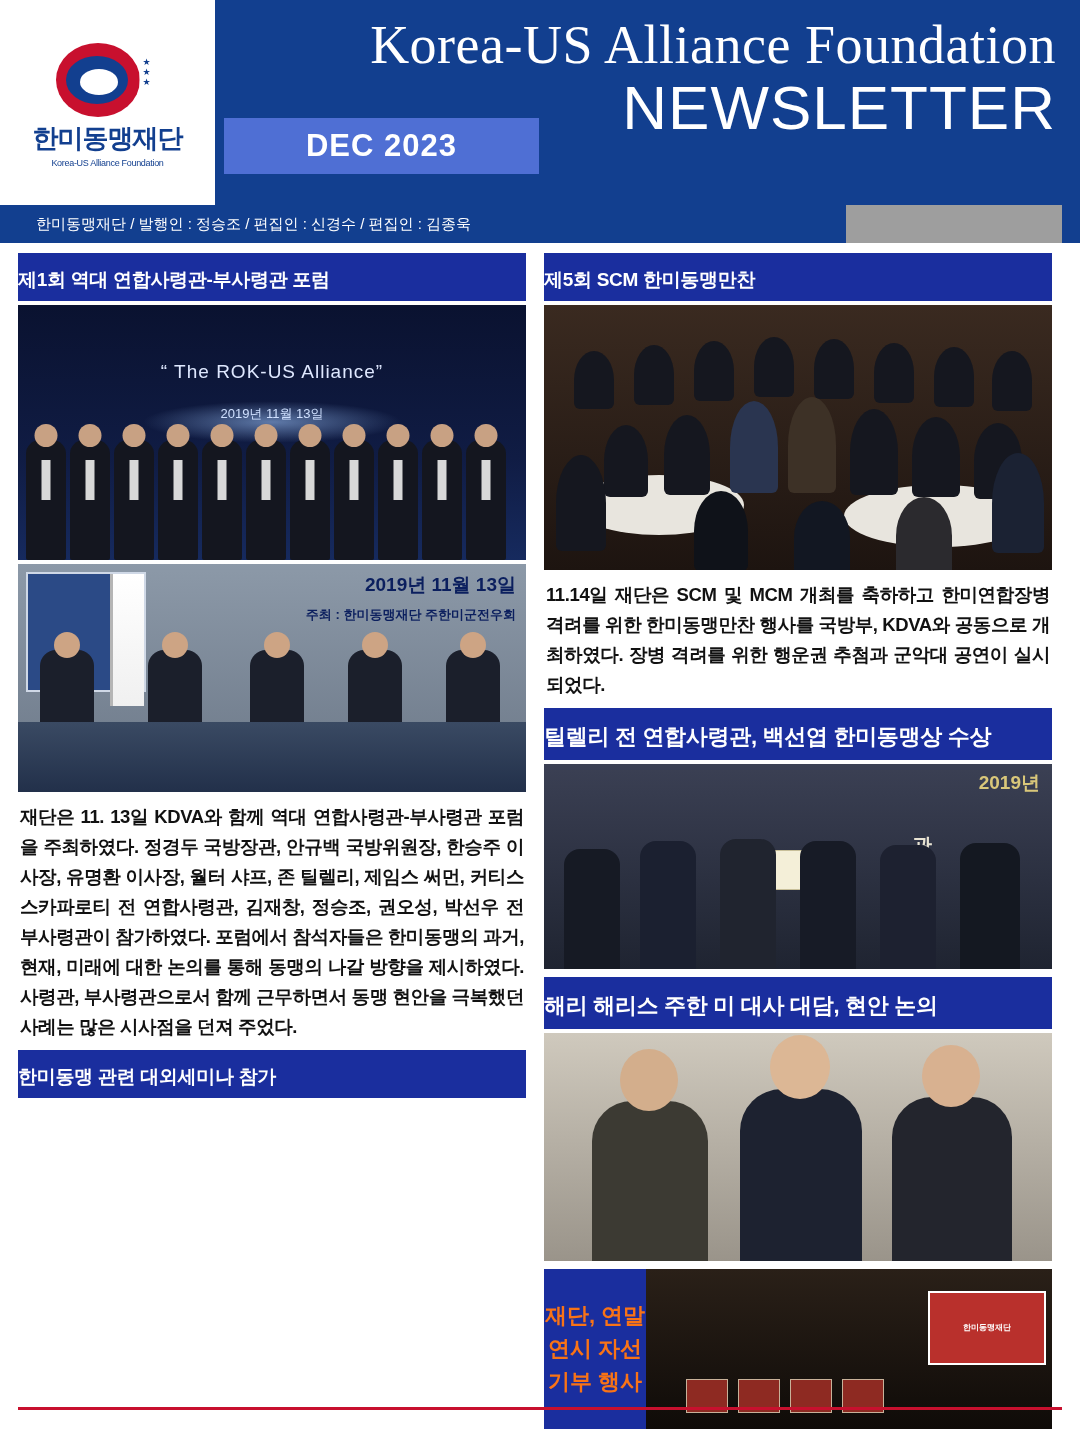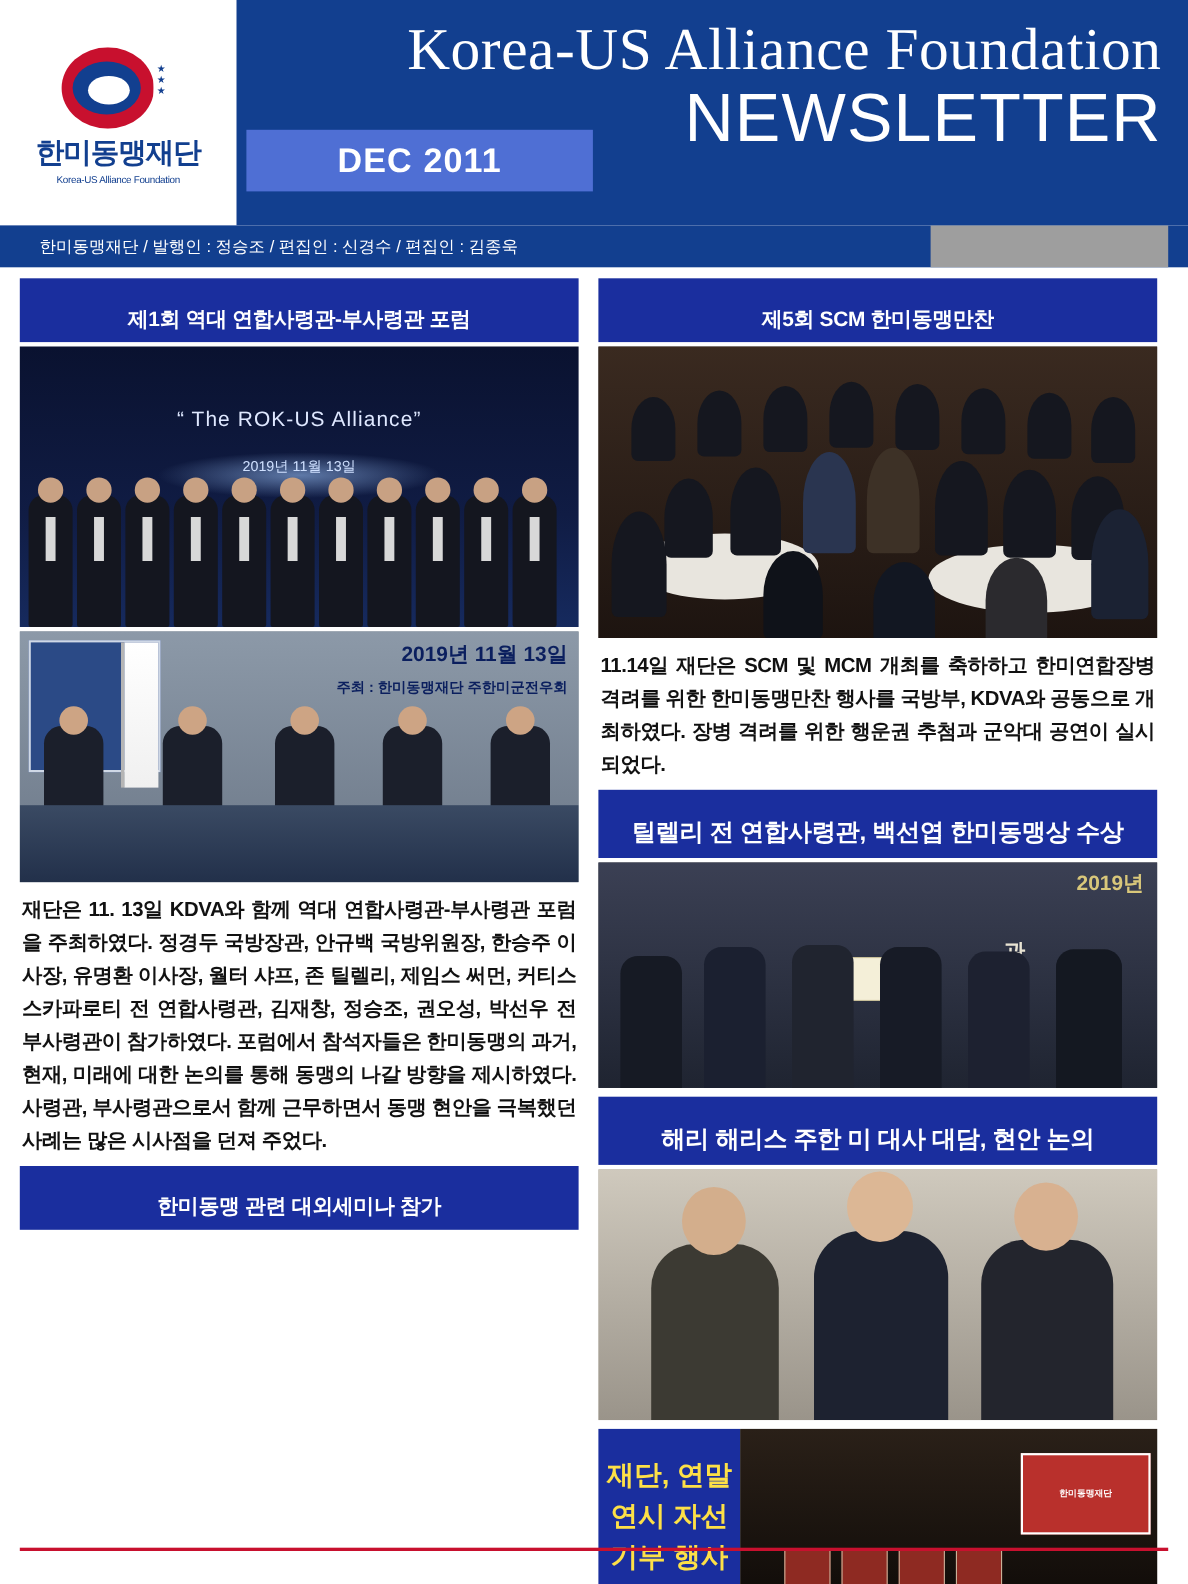--- a/index.html
+++ b/index.html
@@ -126,22 +126,21 @@
     gap: 18px;
   }
   .col-left { width: 508px; }
   .col-right { width: 508px; }
 
   .section-title {
     background: #1a2e9e;
     color: #ffffff;
     font-size: 19px;
     font-weight: bold;
-    text-align: center;
-    padding: 24px 0 8px 0;
+    padding: 14px 0 8px 0;
     letter-spacing: -0.3px;
   }
   .section-title.compact { font-size: 22px; }
 
   .photo {
     width: 100%;
     display: block;
     position: relative;
     overflow: hidden;
     background: #20304a;
@@ -276,23 +275,23 @@
     background:#0d1117; color:#fff; display:flex; flex-direction:column;
     align-items:center; justify-content:center;
   }
   .photo6 .inss .big { font-size:46px; font-weight:bold; letter-spacing:2px; }
   .photo6 .inss .sm { font-size:7.5px; letter-spacing:.5px; margin-top:6px; text-align:center;}
   .photo6 .inss .kr { font-size:15px; margin-top:10px; font-weight:bold; }
 
   
   .donate-row { display:flex; }
   .donate-label {
-    width: 129px; background:#1a2e9e; color:#fde047;
+    width: 102px; background:#1a2e9e; color:#f97316;
     display:flex; align-items:center; justify-content:center;
-    font-size:25px; font-weight:bold; line-height:1.5; text-align:center;
+    font-size:22px; font-weight:bold; line-height:1.5; text-align:center;
   }
   .donate-photo { flex:1; height:160px; position:relative; background:#1a1410; overflow:hidden; }
   .donate-photo .bg { position:absolute; inset:0; background: linear-gradient(#2a2018,#0f0b08); }
   .donate-photo .inset {
     position:absolute; right:6px; top:22px; width:118px; height:74px;
     background:#b9302c; border:2px solid #fff;
     display:flex; align-items:center; justify-content:center;
     color:#fff; font-size:8px; font-weight:bold;
   }
   .donate-photo .box {
@@ -318,21 +317,21 @@
         <div class="swoosh2"></div>
         <div class="stars">★<br>★<br>★</div>
       </div>
       <div class="logo-kr">한미동맹재단</div>
       <div class="logo-en">Korea-US Alliance Foundation</div>
     </div>
 
     <div class="header-text">
       <div class="title-main">Korea-US Alliance Foundation</div>
       <div class="title-sub">NEWSLETTER</div>
-      <div class="date-badge">DEC 2011</div>
+      <div class="date-badge">DEC 2023</div>
     </div>
   </div>
 
   <div class="masthead">
     <span>한미동맹재단 / 발행인 : 정승조 / 편집인 : 신경수 / 편집인 : 김종욱</span>
     <div class="greybox"></div>
   </div>
 
   <div class="body">
 

